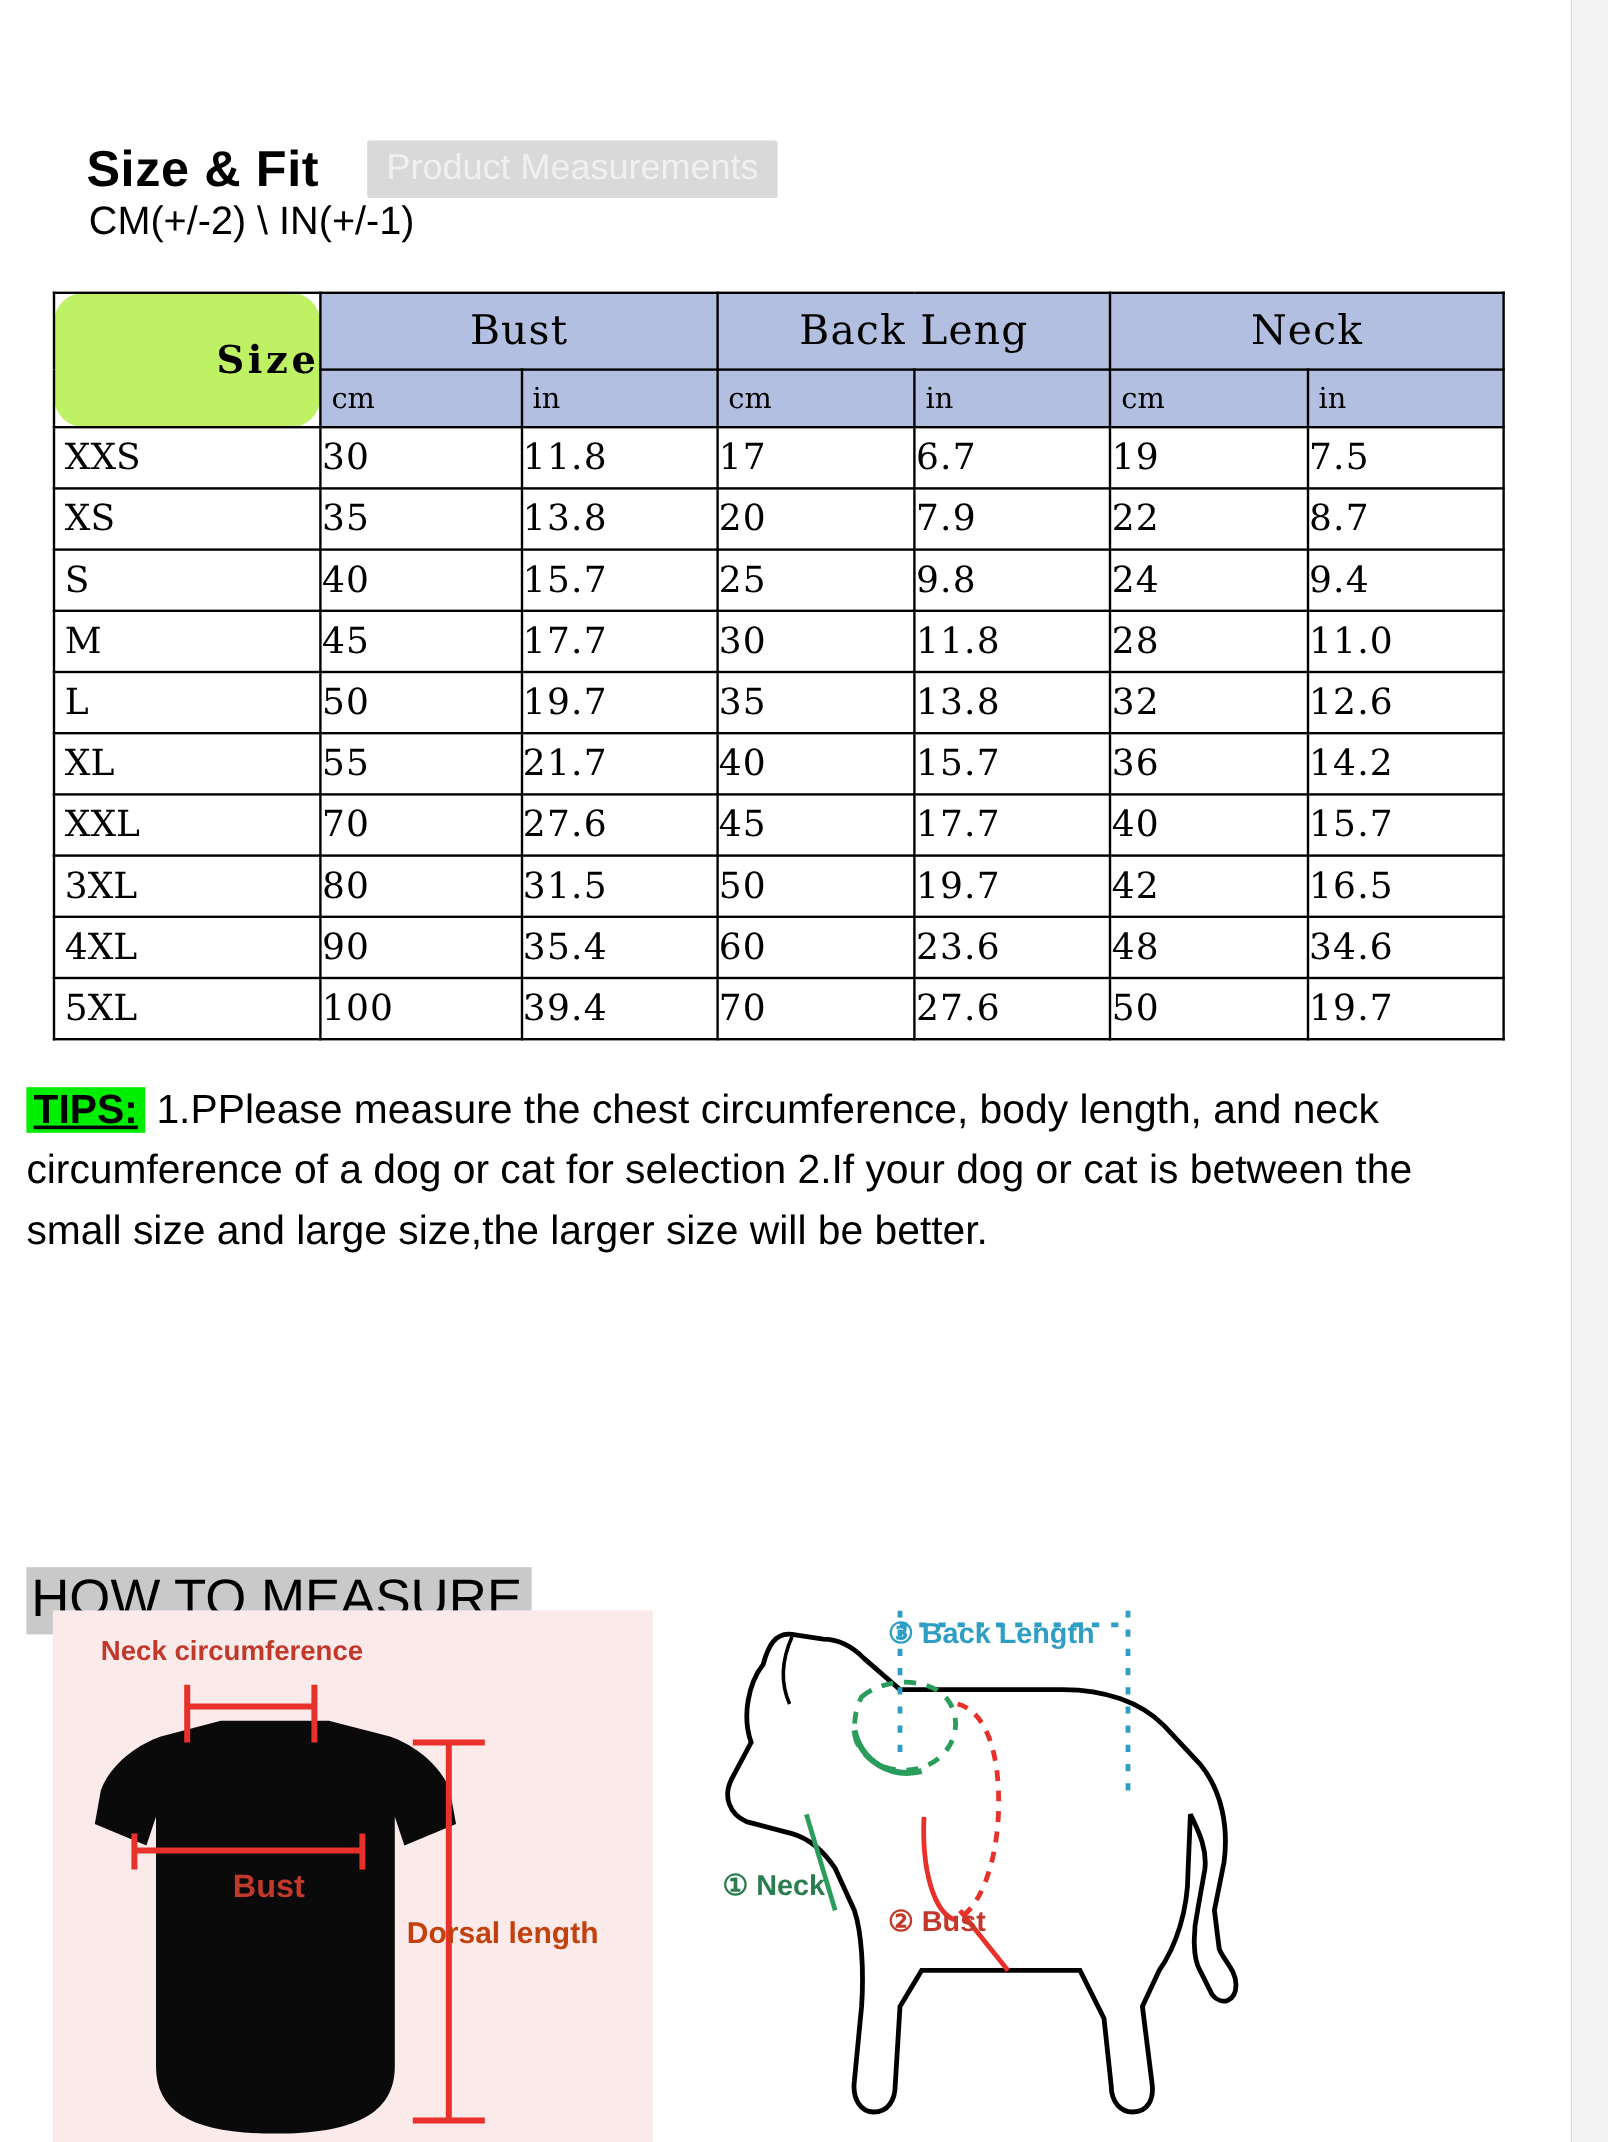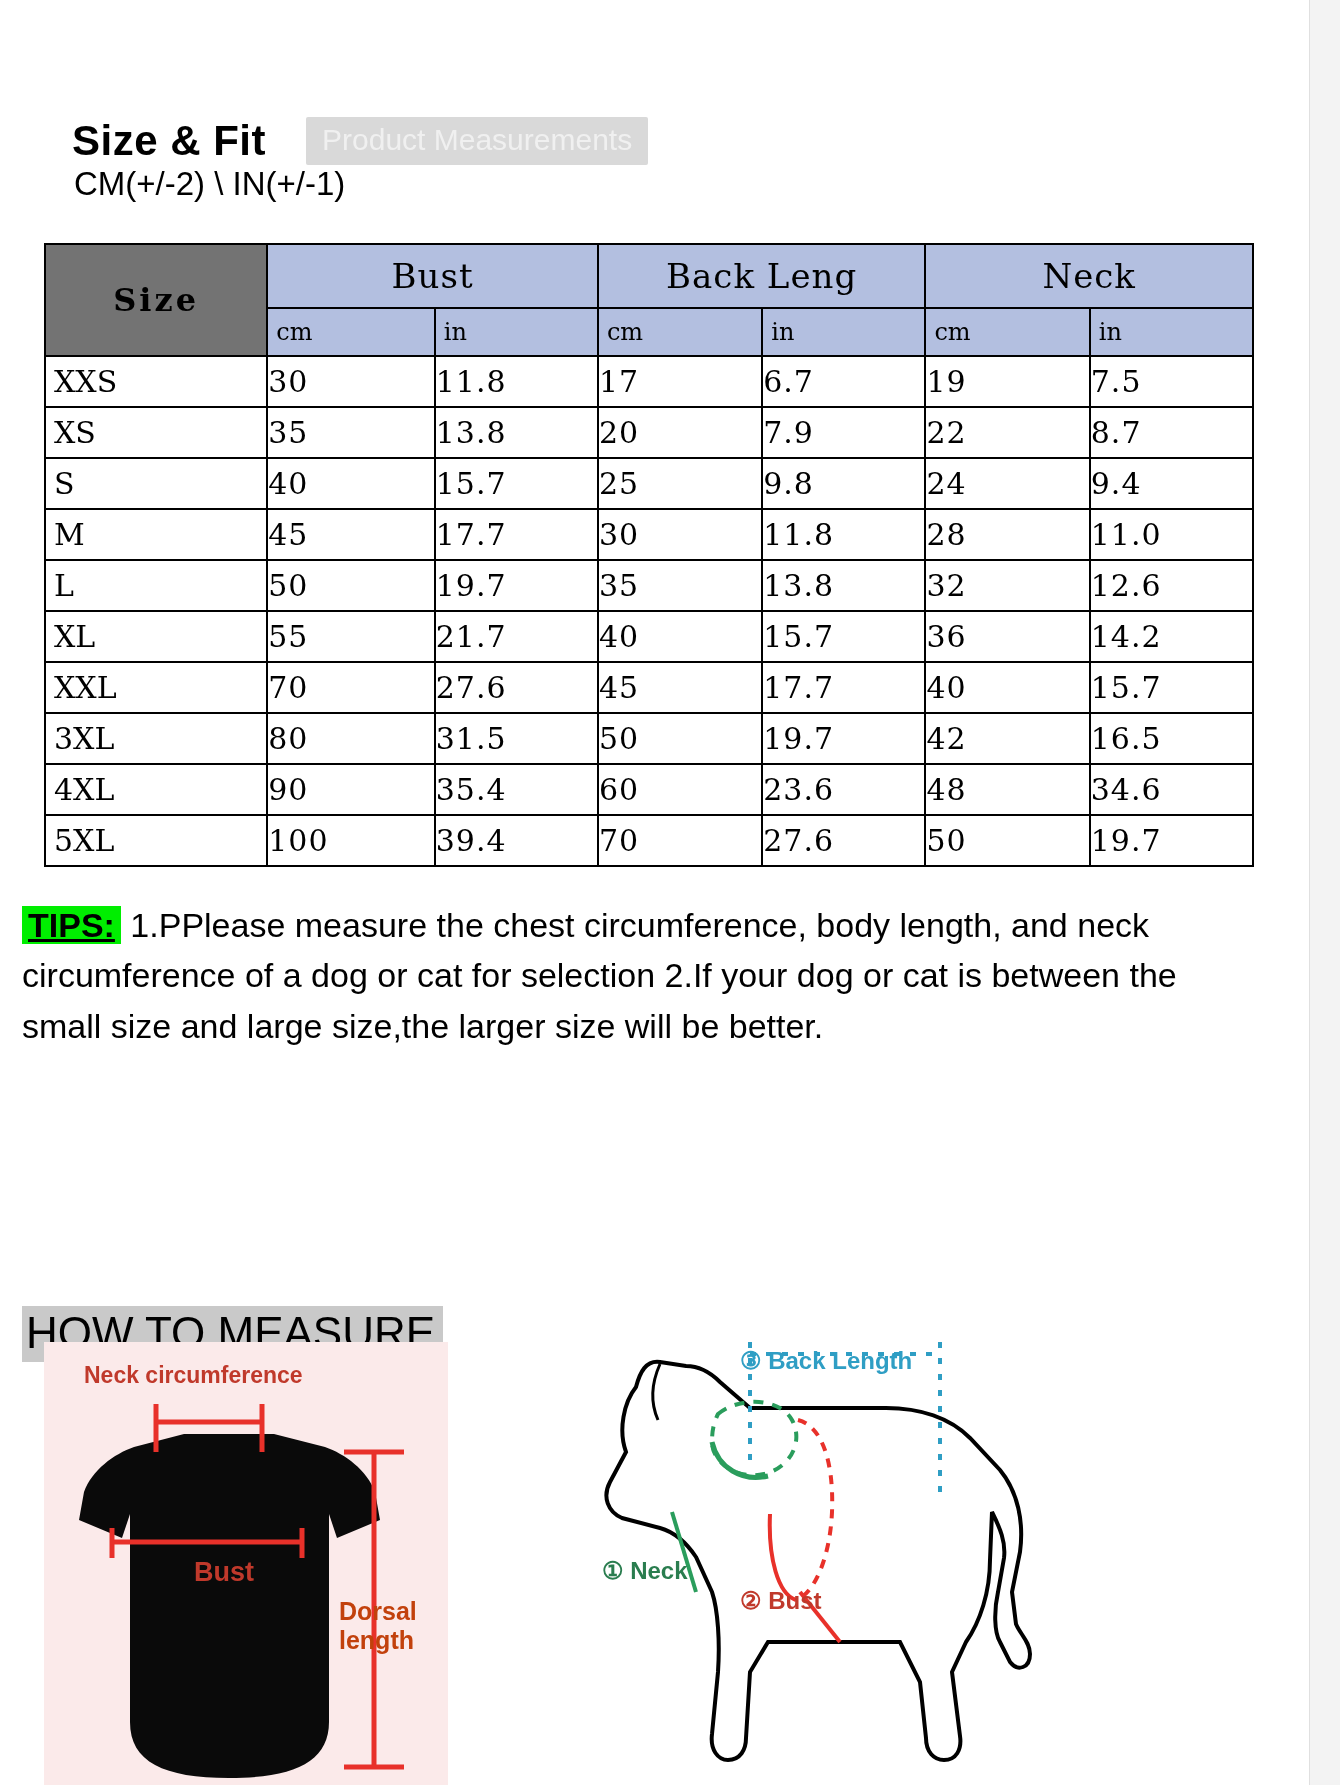--- a/index.html
+++ b/index.html
@@ -79,25 +79,26 @@
   }
   .hdr-group {
     background: #b3bfe0;
     text-align: center;
     font-size: 34px;
     font-weight: normal;
     height: 62px;
     letter-spacing: 1px;
   }
   .hdr-size {
-    background: #737373;
-    text-align: center;
+    background: #bef264;
+    text-align: right;
     font-size: 32px;
     letter-spacing: 3px;
     width: 245px;
+    border-radius: 25px;
   }
   .hdr-unit {
     background: #b3bfe0;
     text-align: left;
     font-size: 24px;
     height: 46px;
     padding-left: 8px !important;
     font-weight: normal;
   }
   td.sz {
@@ -140,21 +141,21 @@
     padding: 2px 8px 4px 4px;
     display: inline-block;
     margin-top: 41px;
   }
 
   
   .diag-left {
     position: absolute;
     left: 44px;
     top: 1342px;
-    width: 404px;
+    width: 500px;
     height: 443px;
     background: #fbeaea;
   }
   .diag-right {
     position: absolute;
     left: 600px;
     top: 1342px;
     width: 660px;
     height: 443px;
     background: #ffffff;

